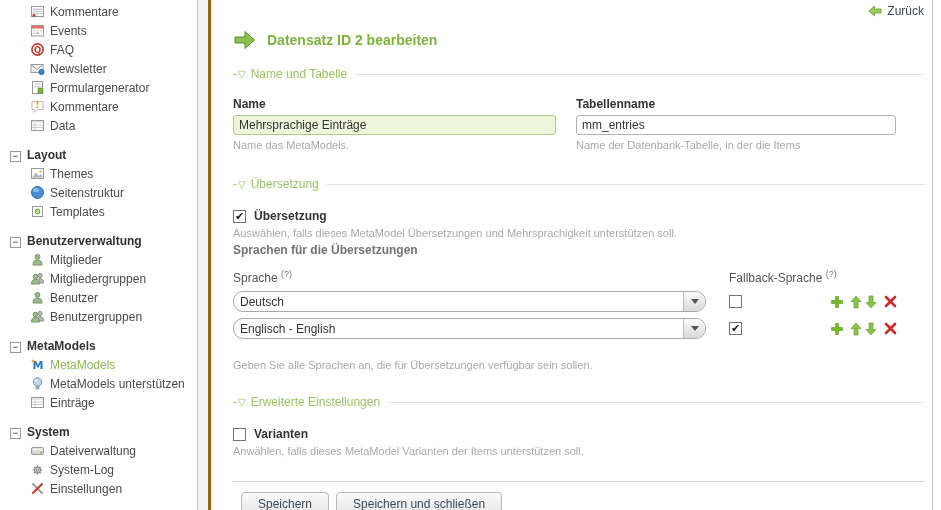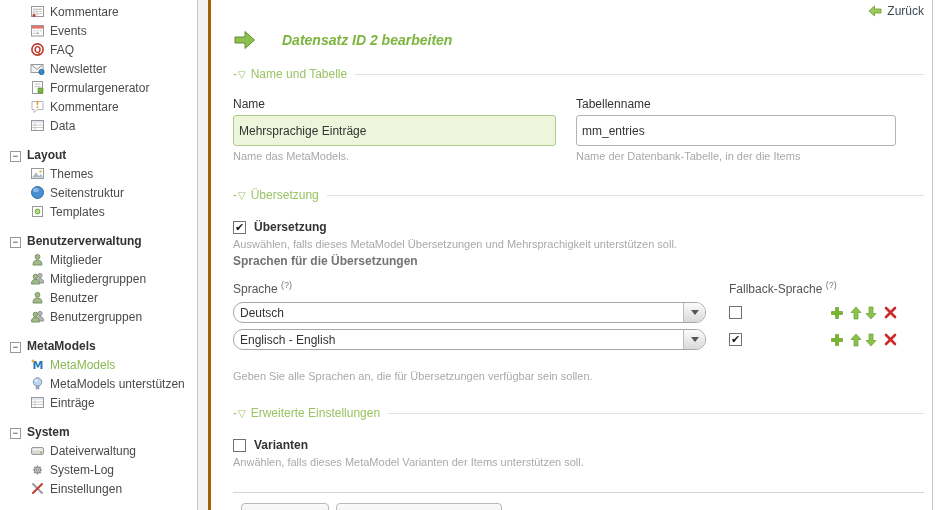--- a/index.html
+++ b/index.html
@@ -18,31 +18,31 @@
   .minusbox{width:9px;height:9px;border:1px solid #999;background:#fff;display:inline-flex;
     align-items:center;justify-content:center;font-size:9px;line-height:7px;color:#666;}
   .icon{width:15px;height:15px;display:inline-flex;align-items:center;justify-content:center;flex:0 0 15px;}
   
   .main{width:725px;flex:0 0 725px;background:#fff;border-left:3px solid #a16207;
     border-right:1px solid #c6c6c6;box-sizing:border-box;}
   .rightpad{flex:1;background:#fff;}
   .topbar{height:20px;text-align:right;padding:3px 8px 0 0;}
   .back-link{display:inline-flex;align-items:center;gap:5px;color:#3c4a57;text-decoration:none;cursor:pointer;font-size:12px;}
   .content{padding:0 8px 0 22px;}
-  h1.pagetitle{display:flex;align-items:center;gap:25px;margin:6px 0 0 0;
-    font-size:14px;font-weight:bold;color:#7cb43e;font-style:italic;}
+  h1.pagetitle{display:flex;align-items:center;gap:10px;margin:6px 0 0 0;
+    font-size:14px;font-weight:bold;color:#7cb43e;}
   .legendrow{display:flex;align-items:center;margin-top:16px;color:#9ac363;font-size:12px;cursor:pointer;}
   .legendrow .dash{color:#9ac363;margin-right:1px;}
   .legendrow .tri{font-size:10px;margin-right:5px;}
   .legendrow .line{flex:1;border-top:1px solid #e2e2e2;margin-left:8px;height:0;}
   .form-grid{display:flex;margin-top:16px;}
   .col-l{width:343px;flex:0 0 343px;}
   .col-r{flex:1;min-width:0;}
-  .f-label{font-weight:normal;color:#333;margin-bottom:4px;}
-  .tinput{height:31px;box-sizing:border-box;border:1px solid #b3b3b3;border-radius:3px;
+  .f-label{font-weight:bold;color:#333;margin-bottom:4px;}
+  .tinput{height:20px;box-sizing:border-box;border:1px solid #b3b3b3;border-radius:3px;
     padding:2px 5px;font-size:12px;color:#333;font-family:inherit;background:#fff;outline:none;}
   .w-name{width:323px;}
   .w-table{width:320px;}
   .tinput.green{background:#edf6db;border-color:#b1cd8c;}
   .help{color:#a9a9a9;font-size:11px;margin-top:4px;white-space:nowrap;overflow:hidden;}
   .cb-row{display:flex;align-items:center;gap:8px;margin-top:18px;}
   .cb{width:13px;height:13px;box-sizing:border-box;border:1px solid #717171;background:#fff;
     display:inline-flex;align-items:center;justify-content:center;font-size:11px;line-height:1;
     color:#1a1a1a;cursor:pointer;flex:0 0 13px;}
   .cb-label{font-weight:bold;color:#333;}

